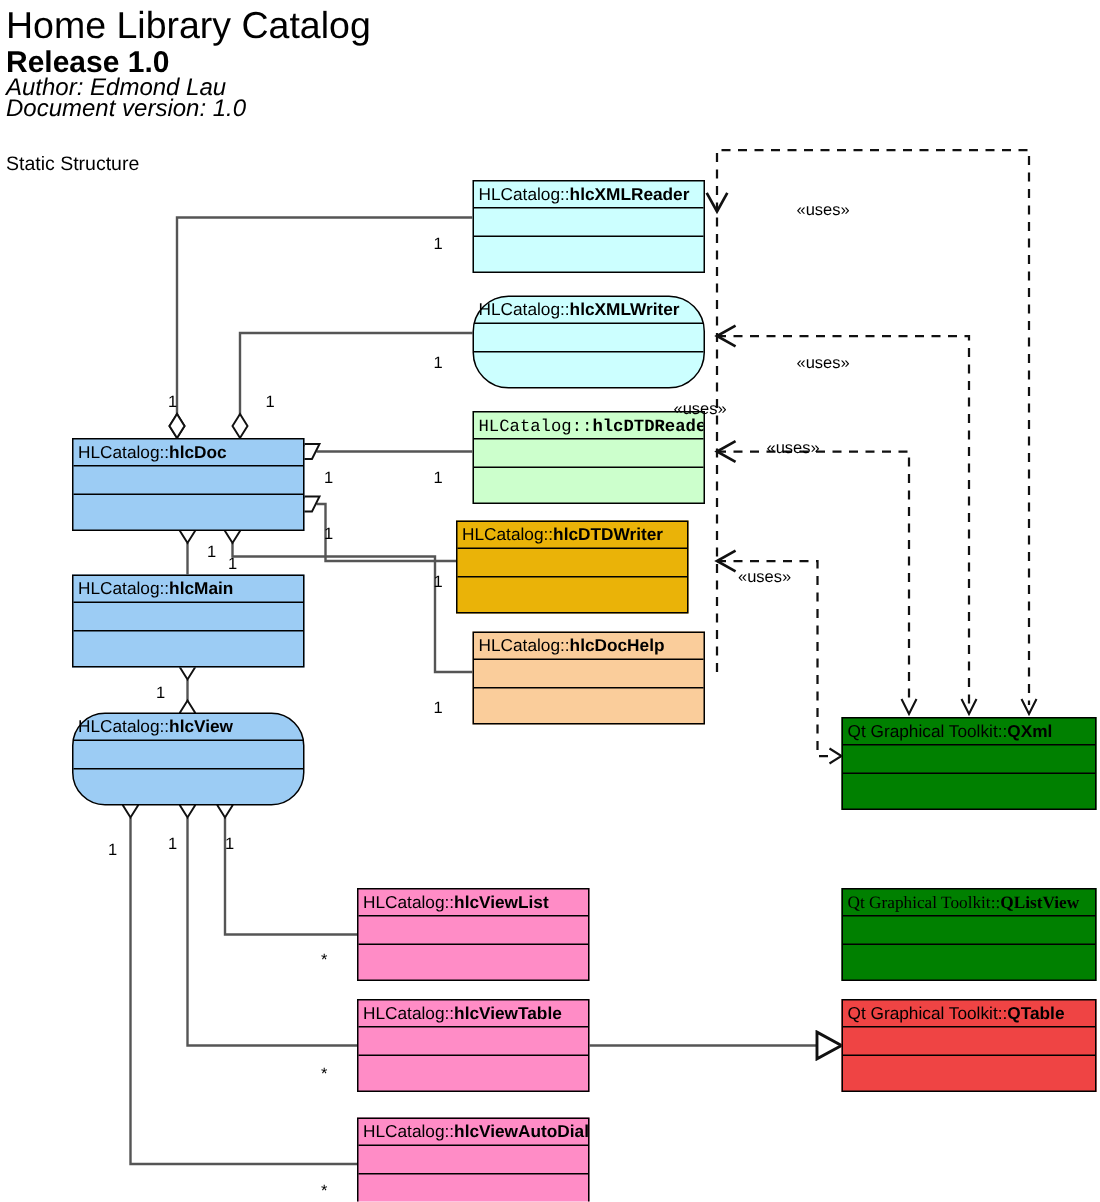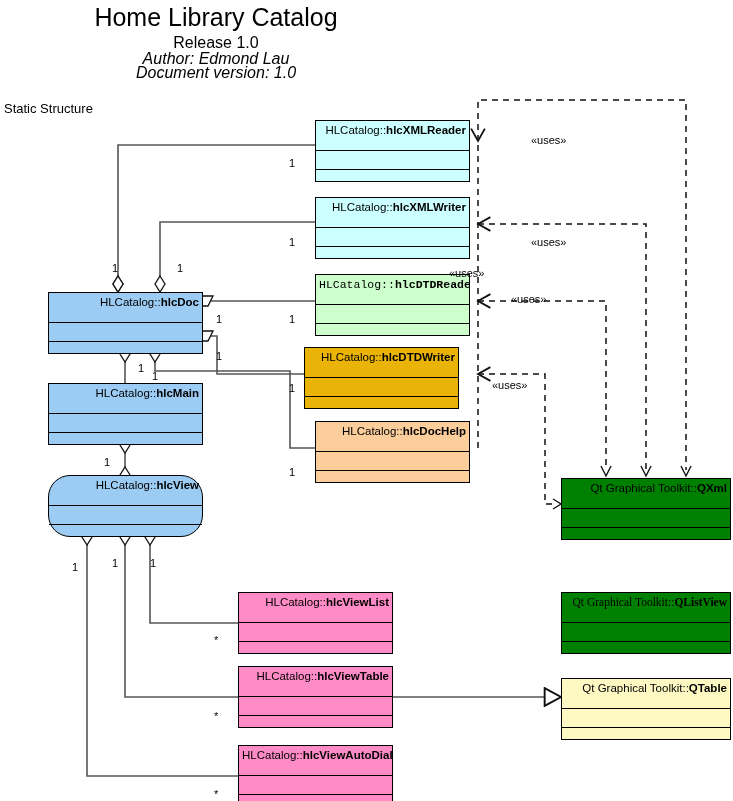--- a/index.html
+++ b/index.html
@@ -10,37 +10,36 @@
   body {
     width: 733px;
     height: 801px;
     position: relative;
     font-family: "Liberation Sans", sans-serif;
     color: #000000;
     overflow: hidden;
   }
   #doc-header {
     position: absolute;
-    left: 16px;
+    left: 4px;
     top: 2px;
     width: 400px;
-    text-align: center;
   }
   #doc-title {
     font-size: 25px;
     line-height: 30px;
     font-weight: normal;
     margin: 0;
     letter-spacing: 0px;
   }
   #doc-release {
-    font-size: 16px;
+    font-size: 20px;
     line-height: 19px;
     margin: 1px 0 0 0;
-    font-weight: normal;
+    font-weight: bold;
   }
   #doc-author, #doc-version {
     font-size: 16px;
     line-height: 14px;
     margin: 0;
     font-style: italic;
   }
   #doc-section {
     position: absolute;
     left: 4px;
@@ -55,23 +54,23 @@
     width: 733px;
     height: 801px;
   }
   .cls-box {
     position: absolute;
     box-sizing: border-box;
     border: 1.4px solid #000000;
   }
   .cls-name {
     box-sizing: border-box;
-    height: 30px;
+    height: 18px;
     line-height: 19px;
-    text-align: right;
+    text-align: left;
     font-size: 11.5px;
     white-space: nowrap;
     overflow: hidden;
     border-bottom: 1.4px solid #000000;
     padding: 0 3px;
   }
   .cls-attr {
     box-sizing: border-box;
     height: 19px;
     border-bottom: 1.4px solid #000000;
@@ -183,21 +182,21 @@
     <path d="M393,697 L561,697" marker-end="url(#hollow-triangle)"></path>
   </g>
 </svg>
 
 <div id="class-layer">
     <div class="cls-box" style="left: 315px; top: 120px; width: 155px; height: 62px; background: rgb(204, 255, 255);">
       <div class="cls-name"><span>HLCatalog::</span><b>hlcXMLReader</b></div>
       <div class="cls-attr"></div>
       <div class="cls-ops"></div>
     </div>
-    <div class="cls-box" style="left: 315px; top: 197px; width: 155px; height: 62px; background: rgb(204, 255, 255);">
+    <div class="cls-box" style="left: 315px; top: 197px; width: 155px; height: 62px; background: rgb(204, 255, 255); border-radius: 24px;">
       <div class="cls-name"><span>HLCatalog::</span><b>hlcXMLWriter</b></div>
       <div class="cls-attr"></div>
       <div class="cls-ops"></div>
     </div>
     <div class="cls-box" style="left: 315px; top: 274px; width: 155px; height: 62px; background: rgb(204, 255, 204); font-family: Liberation Mono, monospace;">
       <div class="cls-name"><span>HLCatalog::</span><b>hlcDTDReader</b></div>
       <div class="cls-attr"></div>
       <div class="cls-ops"></div>
     </div>
     <div class="cls-box" style="left: 304px; top: 347px; width: 155px; height: 62px; background: #eab308;">
@@ -243,21 +242,21 @@
     <div class="cls-box" style="left: 561px; top: 478px; width: 170px; height: 62px; background: rgb(0, 128, 0);">
       <div class="cls-name" style="color: rgb(0, 0, 0); border-bottom-color: rgb(0, 0, 0);"><span>Qt Graphical Toolkit::</span><b>QXml</b></div>
       <div class="cls-attr" style="border-bottom-color: rgb(0, 0, 0);"></div>
       <div class="cls-ops"></div>
     </div>
     <div class="cls-box" style="left: 561px; top: 592px; width: 170px; height: 62px; background: rgb(0, 128, 0); font-family: Liberation Serif, serif;">
       <div class="cls-name" style="color: rgb(0, 0, 0); border-bottom-color: rgb(0, 0, 0);"><span>Qt Graphical Toolkit::</span><b>QListView</b></div>
       <div class="cls-attr" style="border-bottom-color: rgb(0, 0, 0);"></div>
       <div class="cls-ops"></div>
     </div>
-    <div class="cls-box" style="left: 561px; top: 666px; width: 170px; height: 62px; background: #fef9c3; margin-top: 12px;">
+    <div class="cls-box" style="left: 561px; top: 666px; width: 170px; height: 62px; background: #ef4444;">
       <div class="cls-name" style="color: rgb(0, 0, 0); border-bottom-color: rgb(0, 0, 0);"><span>Qt Graphical Toolkit::</span><b>QTable</b></div>
       <div class="cls-attr" style="border-bottom-color: rgb(0, 0, 0);"></div>
       <div class="cls-ops"></div>
     </div>
   </div>
 
 <div id="label-layer">
     <div class="mult" style="left: 112px; top: 262px;">1</div>
     <div class="mult" style="left: 289px; top: 157px;">1</div>
     <div class="mult" style="left: 177px; top: 262px;">1</div>

